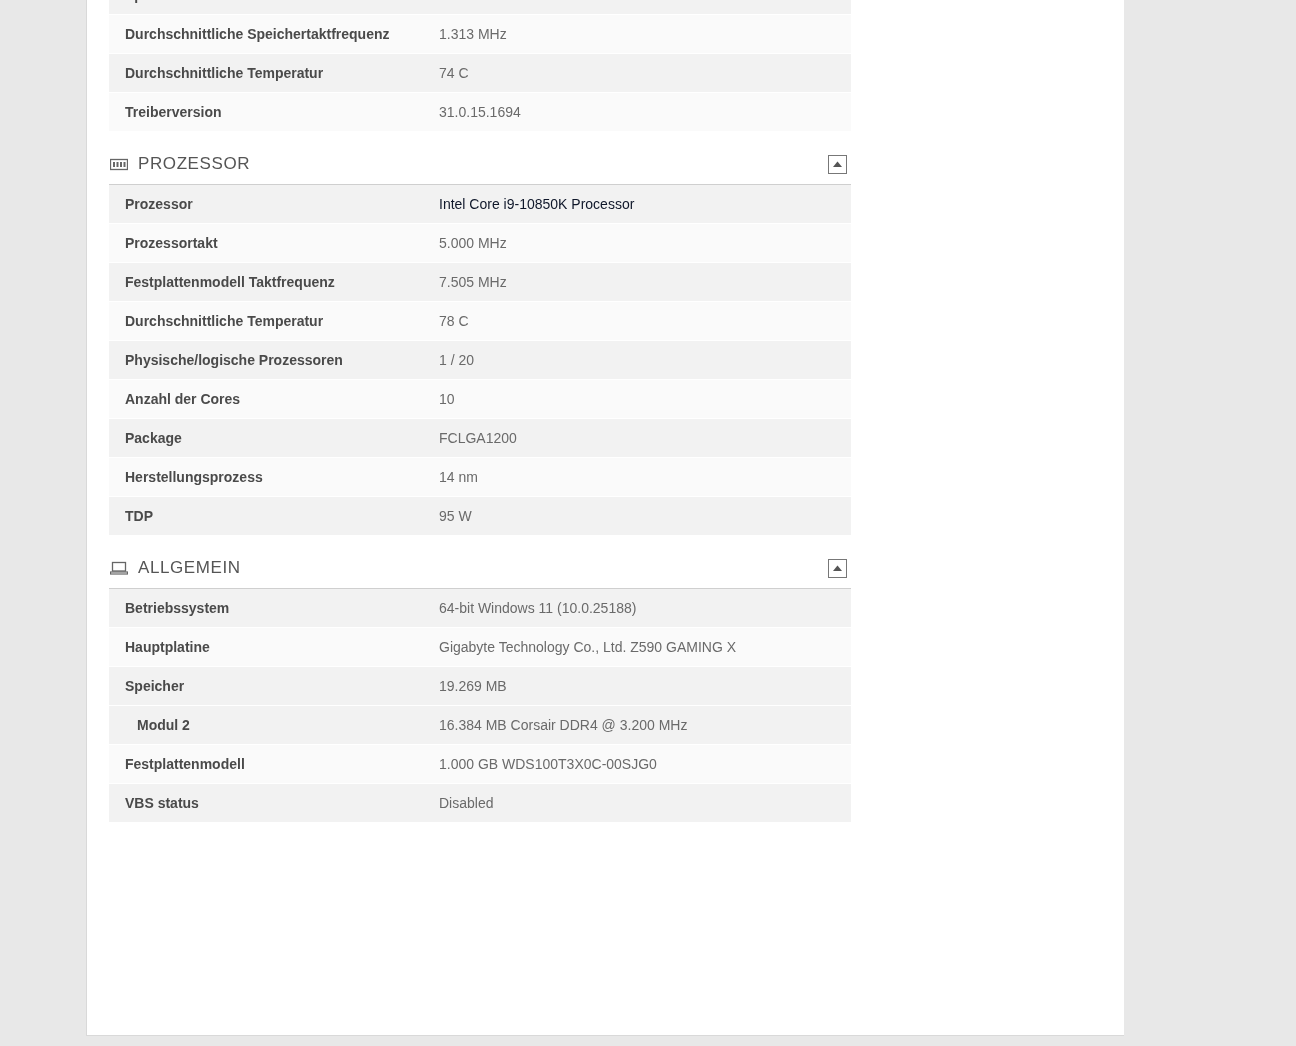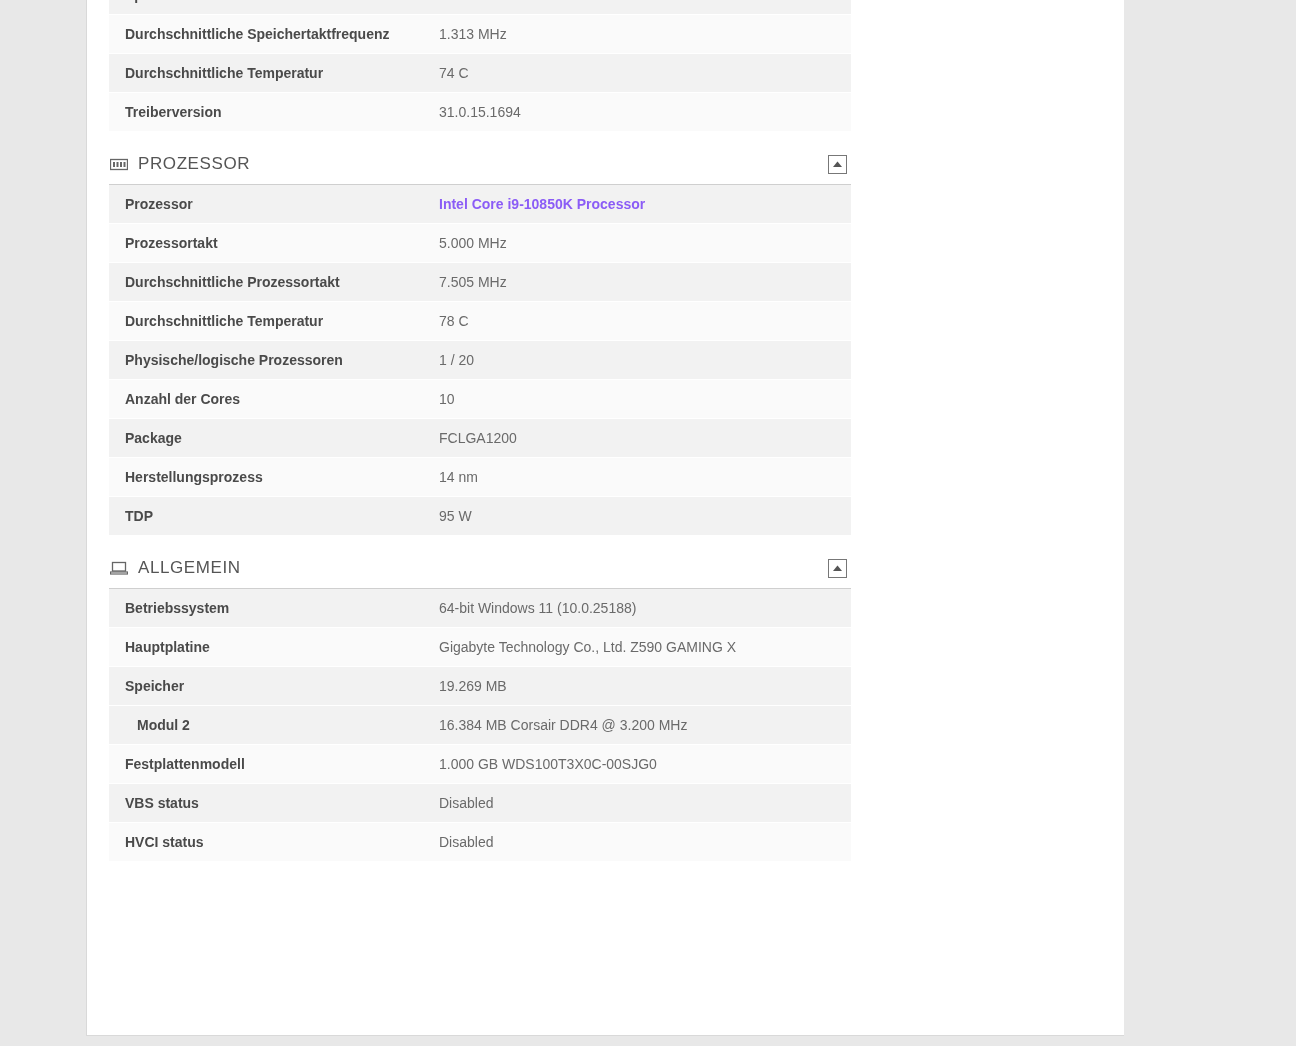--- a/index.html
+++ b/index.html
@@ -46,22 +46,22 @@
   table.spec tr.odd td { background: #f2f2f2; }
   table.spec tr.even td { background: #fafafa; }
   table.spec td.label {
     width: 288px;
     font-weight: bold;
     color: #4a4a4a;
   }
   table.spec td.label.indent { padding-left: 28px; font-weight: bold; }
   table.spec td.value { color: #6a6a6a; }
   table.spec td.value a {
-    color: #8b5cf6;
-    font-weight: bold;
+    color: #0f172a;
+    font-weight: normal;
     text-decoration: none;
   }
   .section-head {
     width: 742px;
     box-sizing: border-box;
     border-bottom: 1px solid #cfcfcf;
     padding: 14px 4px 10px 0px;
     display: flex;
     align-items: center;
     margin-top: 8px;
@@ -145,21 +145,21 @@
             <tbody>
               <tr class="odd">
                 <td class="label">Prozessor</td>
                 <td class="value"><a href="#">Intel Core i9-10850K Processor</a></td>
               </tr>
               <tr class="even">
                 <td class="label">Prozessortakt</td>
                 <td class="value">5.000 MHz</td>
               </tr>
               <tr class="odd">
-                <td class="label">Durchschnittliche Prozessortakt</td>
+                <td class="label">Festplattenmodell Taktfrequenz</td>
                 <td class="value">7.505 MHz</td>
               </tr>
               <tr class="even">
                 <td class="label">Durchschnittliche Temperatur</td>
                 <td class="value">78 C</td>
               </tr>
               <tr class="odd">
                 <td class="label">Physische/logische Prozessoren</td>
                 <td class="value">1 / 20</td>
               </tr>
@@ -214,24 +214,20 @@
                 <td class="value">16.384 MB Corsair DDR4 @ 3.200 MHz</td>
               </tr>
               <tr class="even">
                 <td class="label">Festplattenmodell</td>
                 <td class="value">1.000 GB WDS100T3X0C-00SJG0</td>
               </tr>
               <tr class="odd">
                 <td class="label">VBS status</td>
                 <td class="value">Disabled</td>
               </tr>
-              <tr class="even">
-                <td class="label">HVCI status</td>
-                <td class="value">Disabled</td>
-              </tr>
             </tbody>
           </table>
         </div>
 
       <div class="spacer-bottom"></div>
     </div>
   </div>
 </div>
 
 </body></html>

